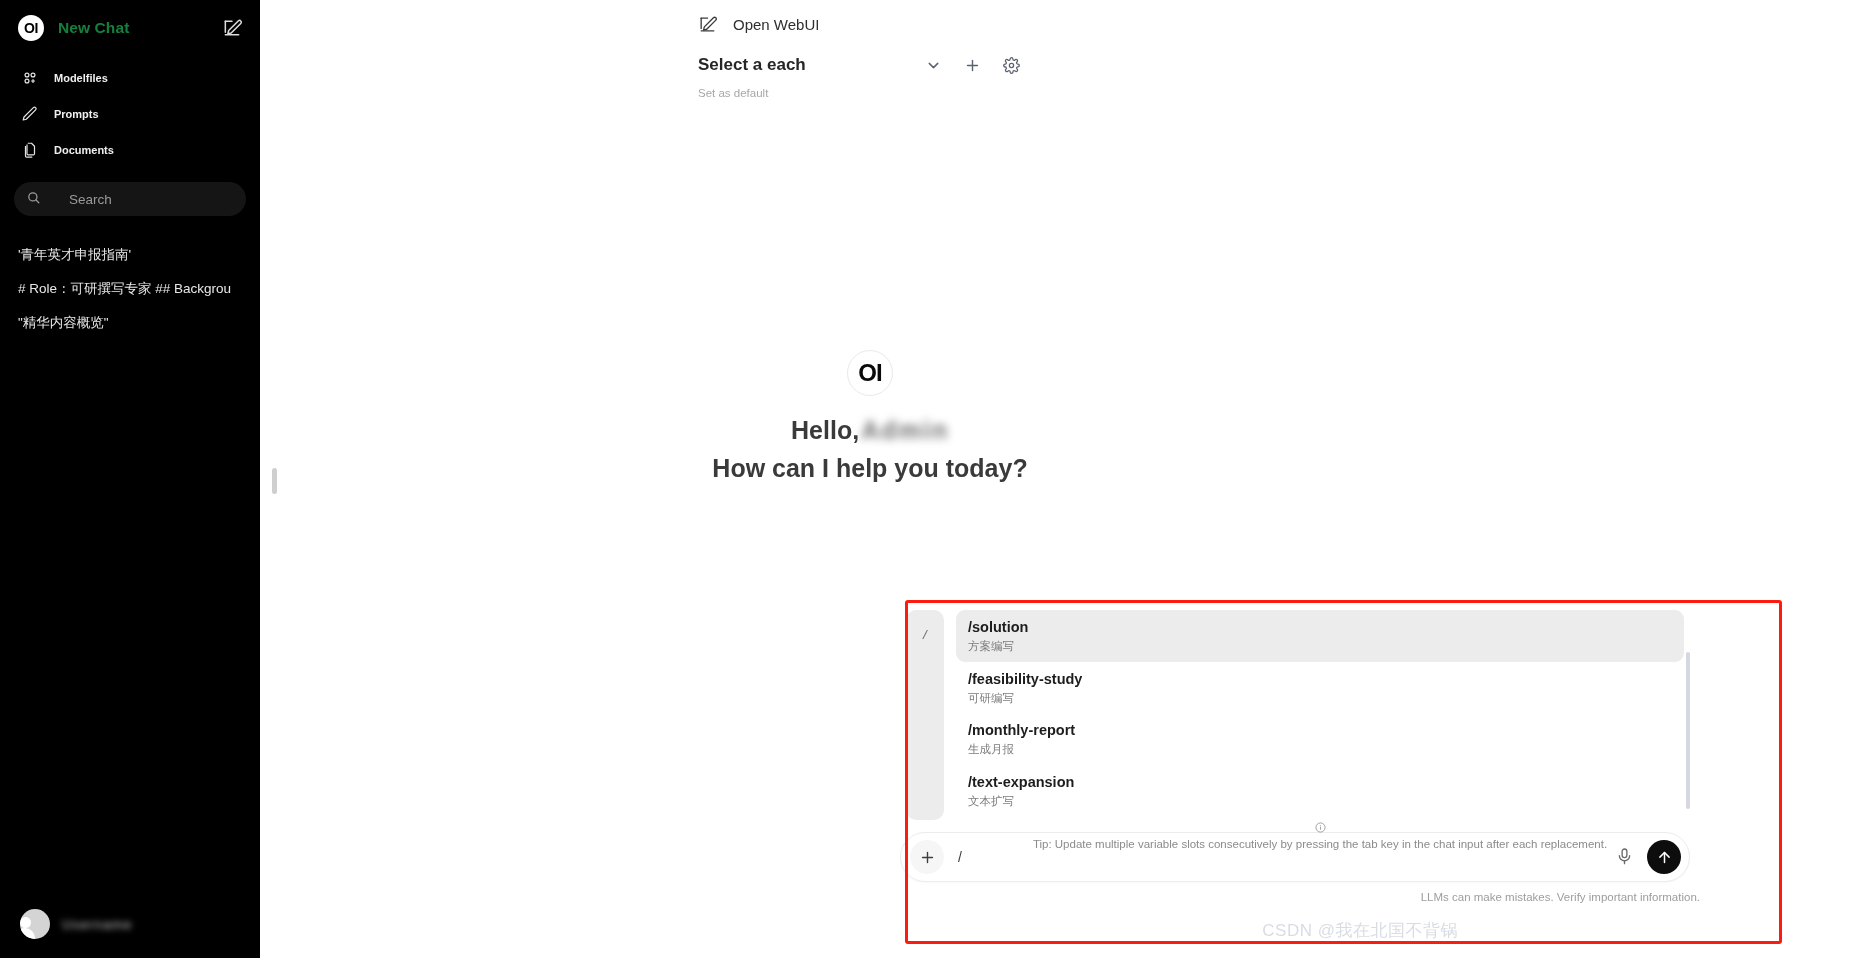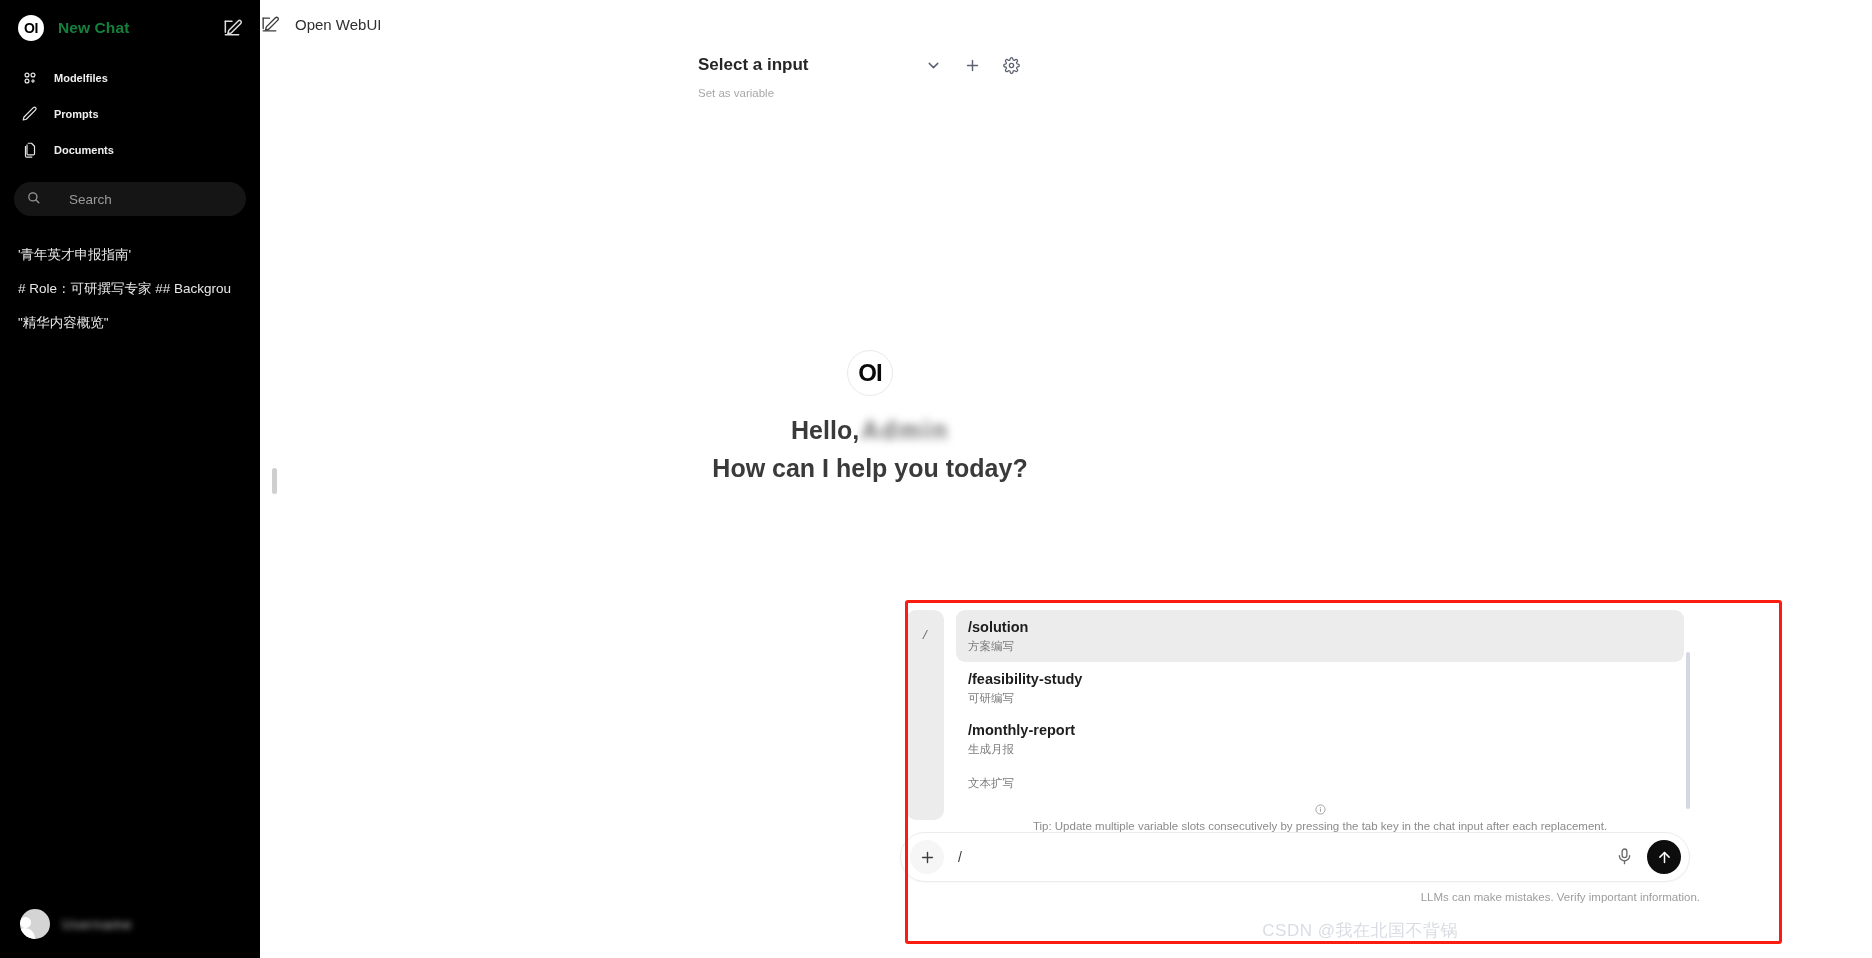--- a/index.html
+++ b/index.html
@@ -79,21 +79,21 @@
   
   #sb-grip {
     position: absolute; left: 272px; top: 468px;
     width: 5px; height: 26px; border-radius: 3px;
     background: #cfcfcf; cursor: col-resize; z-index: 6;
   }
 
   
   #main { position: relative; flex: 1 1 auto; height: 958px; background: #fff; }
 
-  .topbar { height: 48px; display: flex; align-items: center; }
+  .topbar { height: 48px; display: flex; align-items: center; padding-left: 438px; }
   .topbar .pen { width: 19px; height: 19px; color:#3b3b3b; }
   .topbar .t { margin-left: 16px; font-size: 15px; color: #2f2f2f; }
 
   .modelbar {
     position: absolute; left: 438px; right: 460px; top: 50px;
     height: 56px;
   }
   .model-row { display: flex; align-items: center; height: 30px; }
   .model-name { font-size: 17px; font-weight: 700; color: #262626; cursor: pointer;}
   .model-actions { margin-left: auto; display: flex; align-items: center; gap: 22px; }
@@ -284,41 +284,41 @@
             <path d="M4 4h8"></path>
             <path d="M4 4v13"></path>
             <path d="M19.5 3.5a2.1 2.1 0 0 1 3 3L11 18l-4 1 1-4z"></path>
         </svg>
       </span>
       <span class="t">Open WebUI</span>
     </div>
 
     <div class="modelbar">
       <div class="model-row">
-        <span class="model-name">Select a input</span>
+        <span class="model-name">Select a each</span>
         <span class="model-actions">
           <span class="ic">
             <svg viewBox="0 0 24 24" fill="none" stroke="#5b6070" stroke-width="2" stroke-linecap="round" stroke-linejoin="round" width="17" height="17">
                 <path d="M6 9l6 6 6-6"></path>
               </svg>
           </span>
           <span class="ic">
             <svg viewBox="0 0 24 24" fill="none" stroke="#5b6070" stroke-width="2" stroke-linecap="round" width="17" height="17">
                 <path d="M12 5v14M5 12h14"></path>
               </svg>
           </span>
           <span class="ic">
             <svg viewBox="0 0 24 24" fill="none" stroke="#5b6070" stroke-width="1.8" width="17" height="17">
               <circle cx="12" cy="12" r="3"></circle>
               <path d="M19.4 15a1.6 1.6 0 0 0 .3 1.8l.1.1a2 2 0 1 1-2.8 2.8l-.1-.1a1.6 1.6 0 0 0-1.8-.3 1.6 1.6 0 0 0-1 1.5V21a2 2 0 1 1-4 0v-.1A1.6 1.6 0 0 0 9 19.4a1.6 1.6 0 0 0-1.8.3l-.1.1a2 2 0 1 1-2.8-2.8l.1-.1a1.6 1.6 0 0 0 .3-1.8 1.6 1.6 0 0 0-1.5-1H3a2 2 0 1 1 0-4h.1A1.6 1.6 0 0 0 4.6 9a1.6 1.6 0 0 0-.3-1.8l-.1-.1a2 2 0 1 1 2.8-2.8l.1.1a1.6 1.6 0 0 0 1.8.3H9a1.6 1.6 0 0 0 1-1.5V3a2 2 0 1 1 4 0v.1a1.6 1.6 0 0 0 1 1.5 1.6 1.6 0 0 0 1.8-.3l.1-.1a2 2 0 1 1 2.8 2.8l-.1.1a1.6 1.6 0 0 0-.3 1.8V9a1.6 1.6 0 0 0 1.5 1H21a2 2 0 1 1 0 4h-.1a1.6 1.6 0 0 0-1.5 1z"></path>
             </svg>
           </span>
         </span>
       </div>
-      <div class="set-default">Set as variable</div>
+      <div class="set-default">Set as default</div>
     </div>
 
     <div class="greeting">
       <div class="g-logo">OI</div>
       <div class="g-hello">
         <span class="h1">Hello,</span>
         <span class="blurname">Admin</span>
       </div>
       <div class="g-sub">How can I help you today?</div>
     </div>
@@ -335,20 +335,21 @@
           </div>
           <div class="cmd-item">
             <div class="cmd-cmd">/feasibility-study</div>
             <div class="cmd-desc">可研编写</div>
           </div>
           <div class="cmd-item">
             <div class="cmd-cmd">/monthly-report</div>
             <div class="cmd-desc">生成月报</div>
           </div>
           <div class="cmd-item">
+            <div class="cmd-cmd">/text-expansion</div>
             <div class="cmd-desc">文本扩写</div>
           </div>
 
           <div class="cmd-tip">
             <span class="tipdot">
               <svg viewBox="0 0 24 24" fill="none" stroke="#9a9a9a" stroke-width="2" width="11" height="11">
                 <circle cx="12" cy="12" r="10"></circle>
                   <path d="M12 8v.01M12 11v5" stroke-linecap="round"></path>
               </svg>
             </span>

